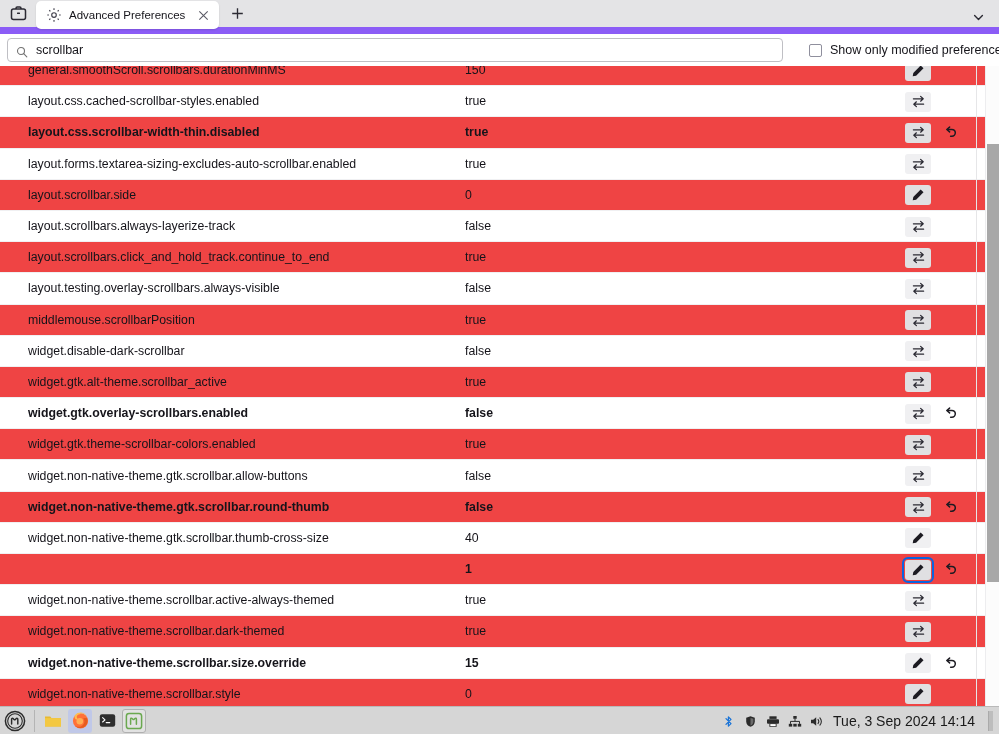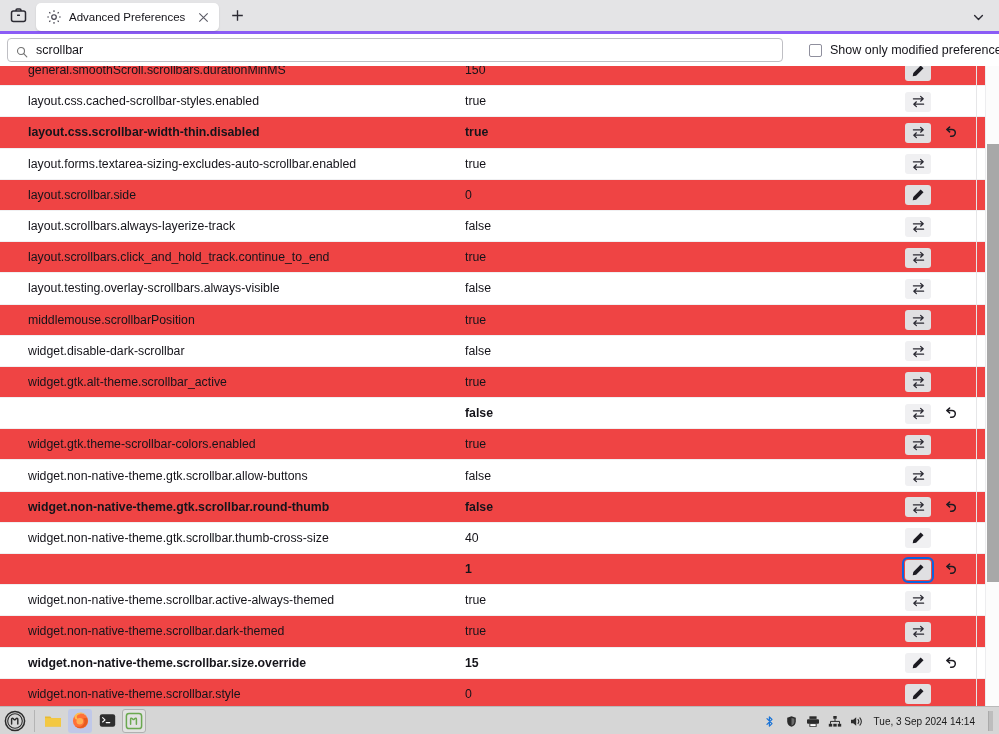--- a/index.html
+++ b/index.html
@@ -10,21 +10,21 @@
     font-family: "Liberation Sans", sans-serif;
     background: #ffffff;
   }
   #app { position: relative; width: 999px; height: 734px; }
 
   
   .tabbar {
     position: absolute; left: 0; top: 0; width: 999px; height: 34px;
     background: #e4e4e6;
     display: flex; align-items: center;
-    border-bottom: 3px solid #8b5cf6;
+    border-bottom: 7px solid #8b5cf6;
   }
   .tabs-toolbar-btn {
     width: 36px; height: 34px;
     display: flex; align-items: center; justify-content: center;
     flex: 0 0 auto;
   }
   .tabs-toolbar-btn svg { display: block; }
   .tab {
     height: 28px; margin-top: 3px;
     background: #ffffff; border-radius: 5px;
@@ -175,21 +175,21 @@
     width: 24px; height: 24px; border-radius: 3px;
     display:flex; align-items:center; justify-content:center; flex:0 0 auto;
   }
   .launch.active { background: #c0c8e8; }
   .launch.bordered { border: 1px solid #b0b0b0; background: #e2e2e2; }
   .tray {
     position: absolute; right: 6px; top: 0; height: 28px;
     display: flex; align-items: center; gap: 7px;
   }
   .tray-icon { width: 15px; height: 15px; display:flex; align-items:center; justify-content:center; flex:0 0 auto;}
-  .clock { font-size: 10px; color: #1a1a1a; white-space: nowrap; margin-left: 2px; }
+  .clock { font-size: 14px; color: #1a1a1a; white-space: nowrap; margin-left: 2px; }
   .tray-handle { width: 5px; height: 20px; background: #bdbdbd; border-left:1px solid #aaa; margin-left:6px; }
 </style>
 </head>
 <body>
 
 <div id="app">
 
   <div class="tabbar">
     <div class="tabs-toolbar-btn">
       <svg width="17" height="17" viewBox="0 0 17 17">
@@ -408,20 +408,21 @@
                 <g fill="none" stroke="#2b2a33" stroke-width="1.25" stroke-linecap="round" stroke-linejoin="round">
                   <path d="M2.4 4.8h9.6M9.6 2.4l2.6 2.4-2.6 2.4"></path>
                   <path d="M12.6 10.2H3M5.4 7.8L2.8 10.2l2.6 2.4"></path>
                 </g>
               </svg>
             </div>
             <div class="reset-spacer"></div>
           </div>
         </div>
         <div class="row even modified">
+          <div class="row-name">widget.gtk.overlay-scrollbars.enabled</div>
           <div class="row-value">false</div>
           <div class="row-actions">
             <div class="act-btn">
               <svg width="15" height="15" viewBox="0 0 15 15">
                 <g fill="none" stroke="#2b2a33" stroke-width="1.25" stroke-linecap="round" stroke-linejoin="round">
                   <path d="M2.4 4.8h9.6M9.6 2.4l2.6 2.4-2.6 2.4"></path>
                   <path d="M12.6 10.2H3M5.4 7.8L2.8 10.2l2.6 2.4"></path>
                 </g>
               </svg>
             </div>

